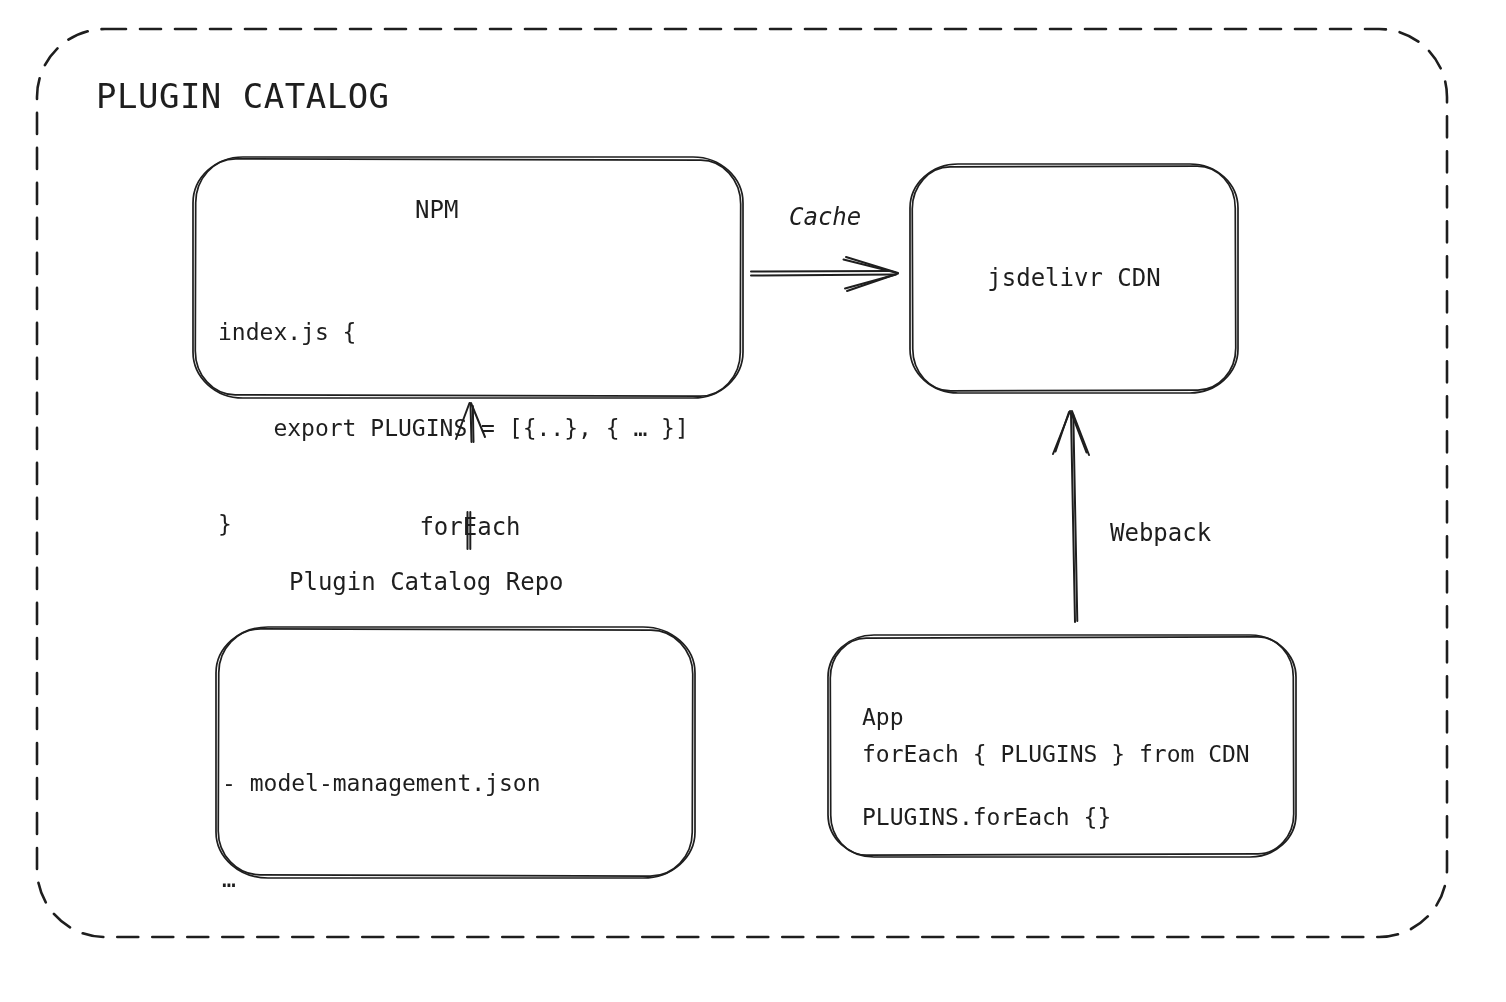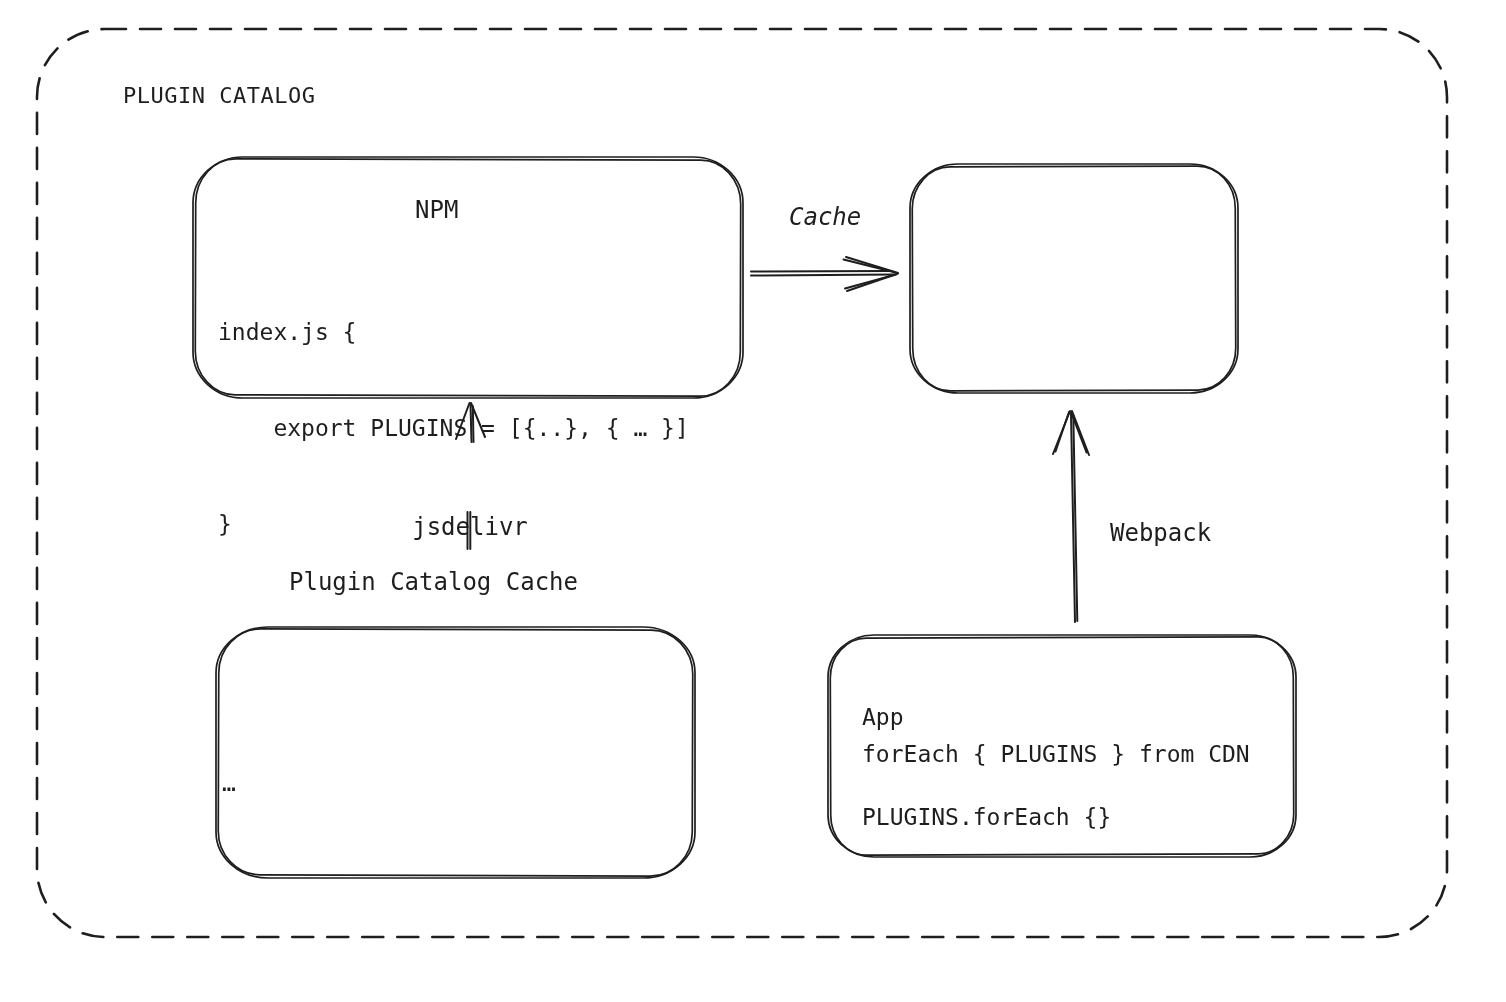--- a/index.html
+++ b/index.html
@@ -23,23 +23,22 @@
   }
   .t {
     position: absolute;
     font-family: "DejaVu Sans Mono", "Liberation Mono", monospace;
     color: #1e1e1e;
     white-space: pre;
     font-size: 24px;
     line-height: 28px;
   }
   .title {
-    font-size: 22px;
+    font-size: 34px;
     letter-spacing: 0.5px;
-    margin-left: 27px;
   }
   .code {
     font-size: 23px;
     line-height: 32px;
   }
   .center {
     text-align: center;
   }
 </style>
 </head>
@@ -103,28 +102,30 @@
 
   <div class="t" style="left:415px; top:196px;">NPM</div>
   <div class="t code" style="left:218px; top:252px;">
     <div>index.js {</div>
     <div>    export PLUGINS = [{..}, { … }]</div>
     <div>}</div>
   </div>
 
   <div class="t" style="left:789px; top:203px;font-style:italic;">Cache</div>
 
+  <div class="t center" style="left:910px; top:264px; width:328px;">jsdelivr CDN</div>
 
   <div class="t center" style="left:320px; top:447px; width:300px; line-height:32px;">
-    <div>jsdelivr</div>
+    <div>forEach</div>
   </div>
 
-  <div class="t" style="left:289px; top:568px;">Plugin Catalog Cache</div>
+  <div class="t" style="left:289px; top:568px;">Plugin Catalog Repo</div>
 
   <div class="t code" style="left:222px; top:703px;">
+    <div>- model-management.json</div>
     <div>…</div>
   </div>
 
   <div class="t" style="left:1110px; top:519px;">Webpack</div>
 
   <div class="t" style="left:862px; top:683px; font-size:23px;margin-top:20px;">App</div>
   <div class="t code" style="left:862px; top:738px;">forEach { PLUGINS } from CDN</div>
   <div class="t code" style="left:862px; top:801px;text-align:right;">PLUGINS.forEach {}</div>
 
 </div>

